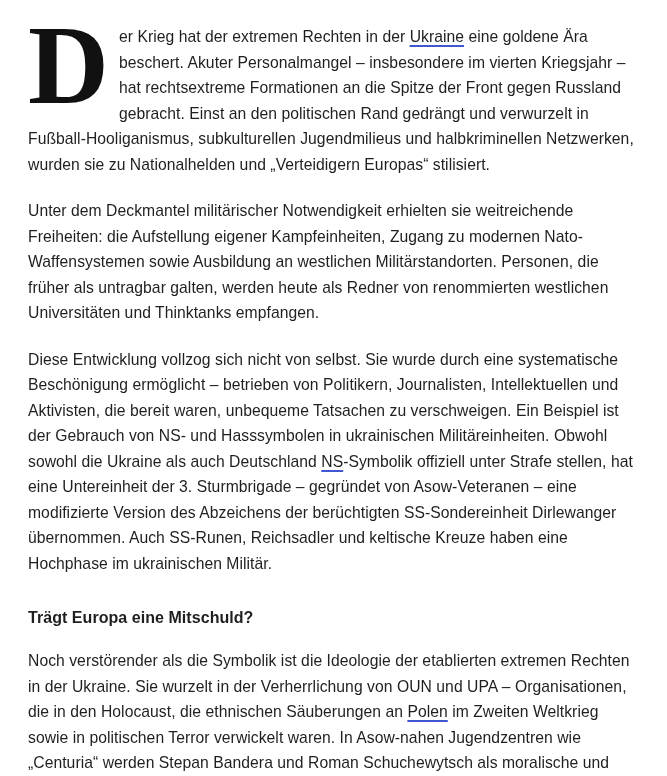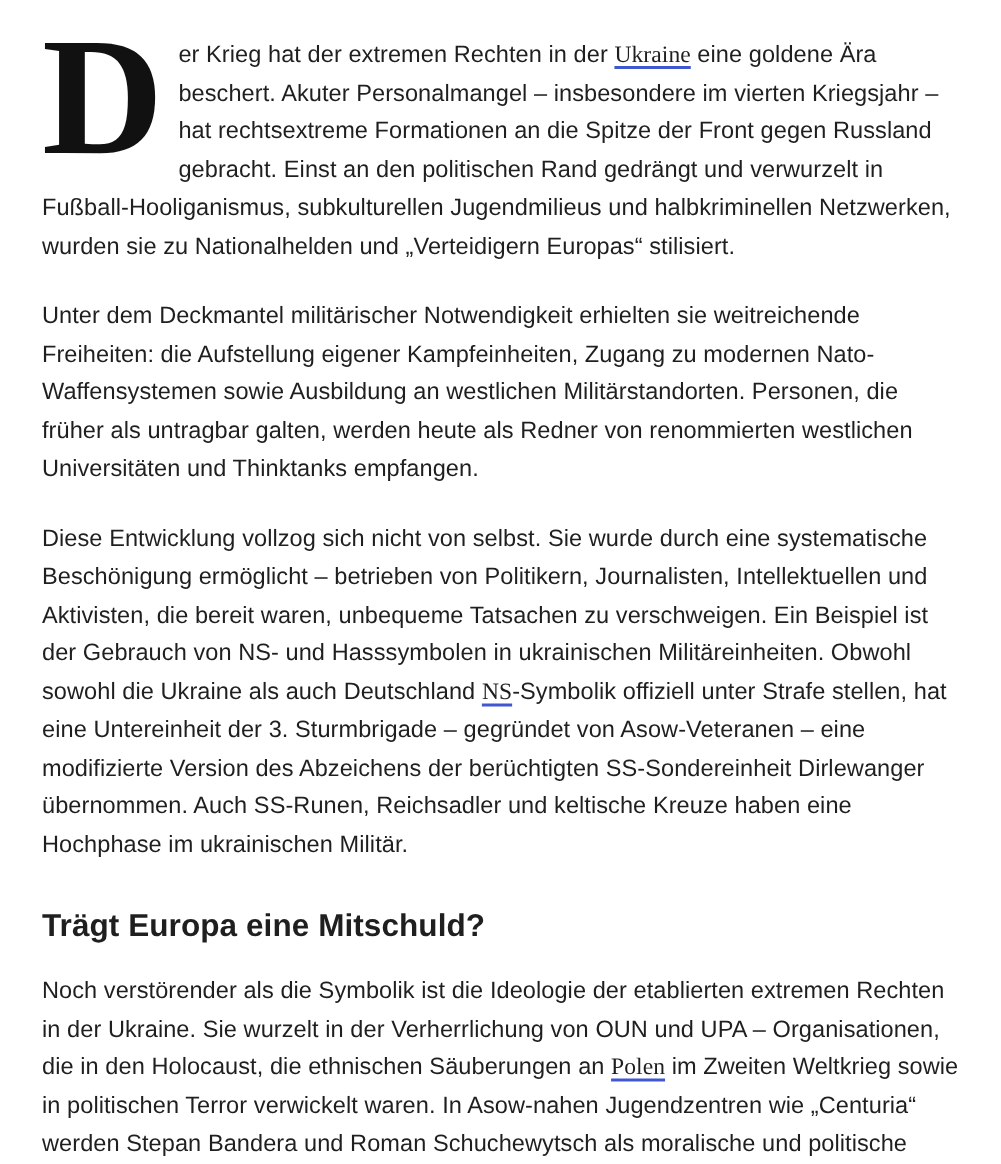--- a/index.html
+++ b/index.html
@@ -33,24 +33,23 @@
     margin: 4px 10px 0 0;
     color: #111111;
   }
   .inline-link {
     color: inherit;
     text-decoration: underline;
     text-decoration-color: var(--link-underline, #4157d0);
     text-decoration-thickness: 1.5px;
     text-underline-offset: 3px;
     cursor: pointer;
-    font-family: Liberation Serif, serif;
   }
   .subheading {
-    font-size: 21px;
+    font-size: 16px;
     line-height: 22px;
     font-weight: 700;
     margin: 31px 0 19px 0;
     color: var(--text, #1f1f1f);
   }
 </style>
 </head>
 <body>
 
 <div class="page">

